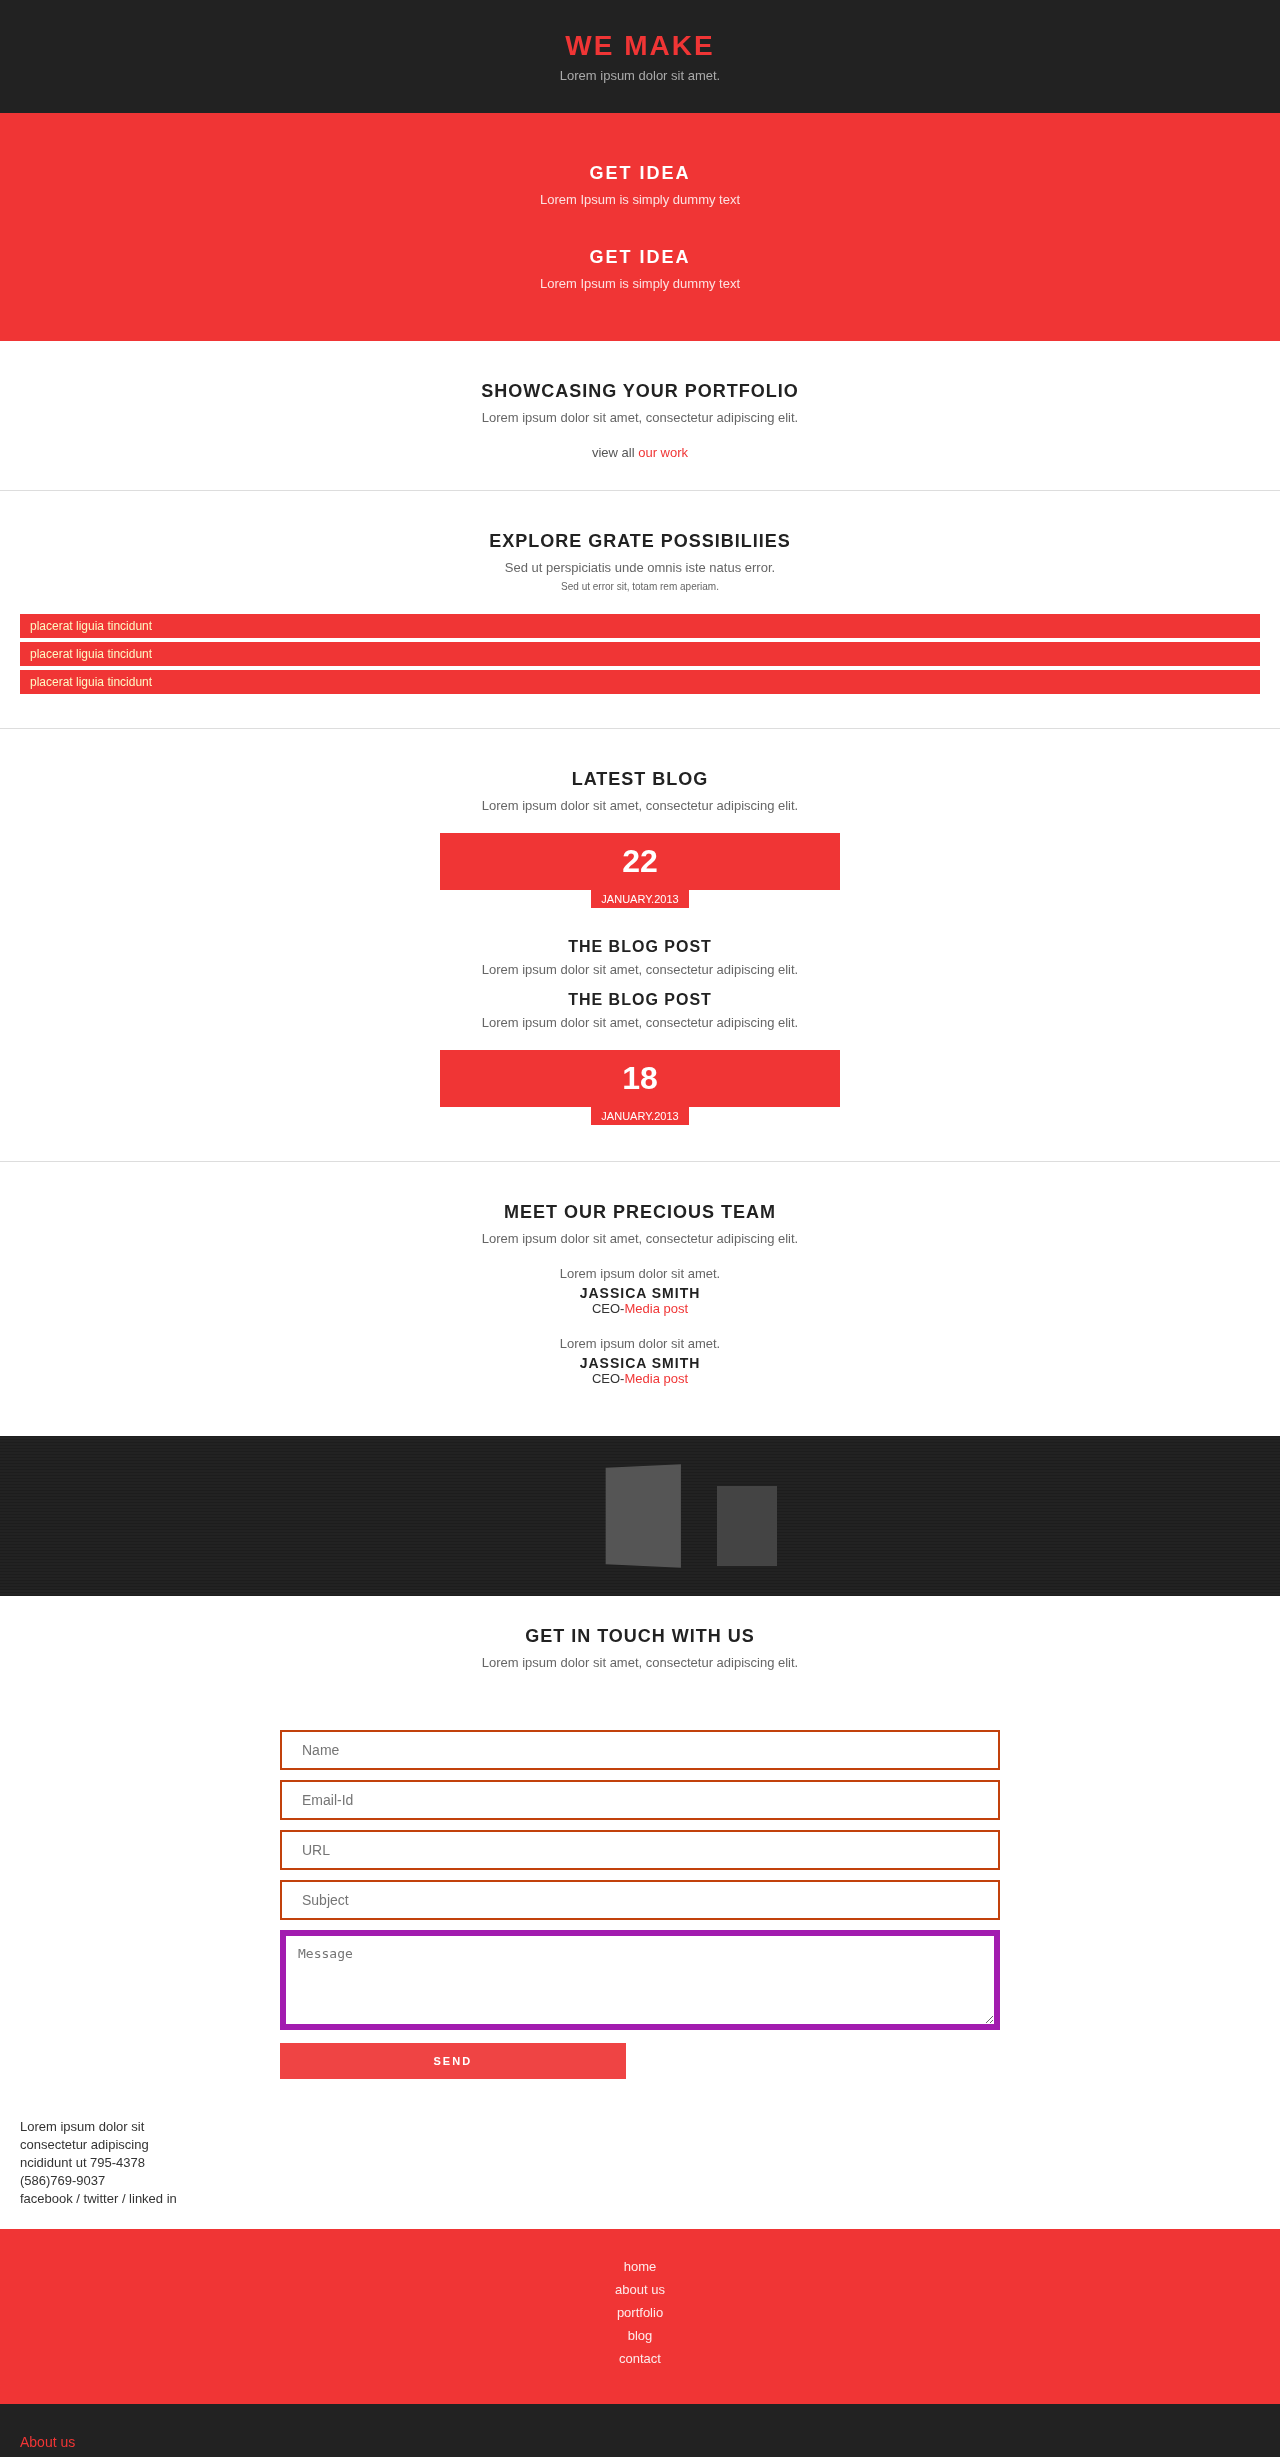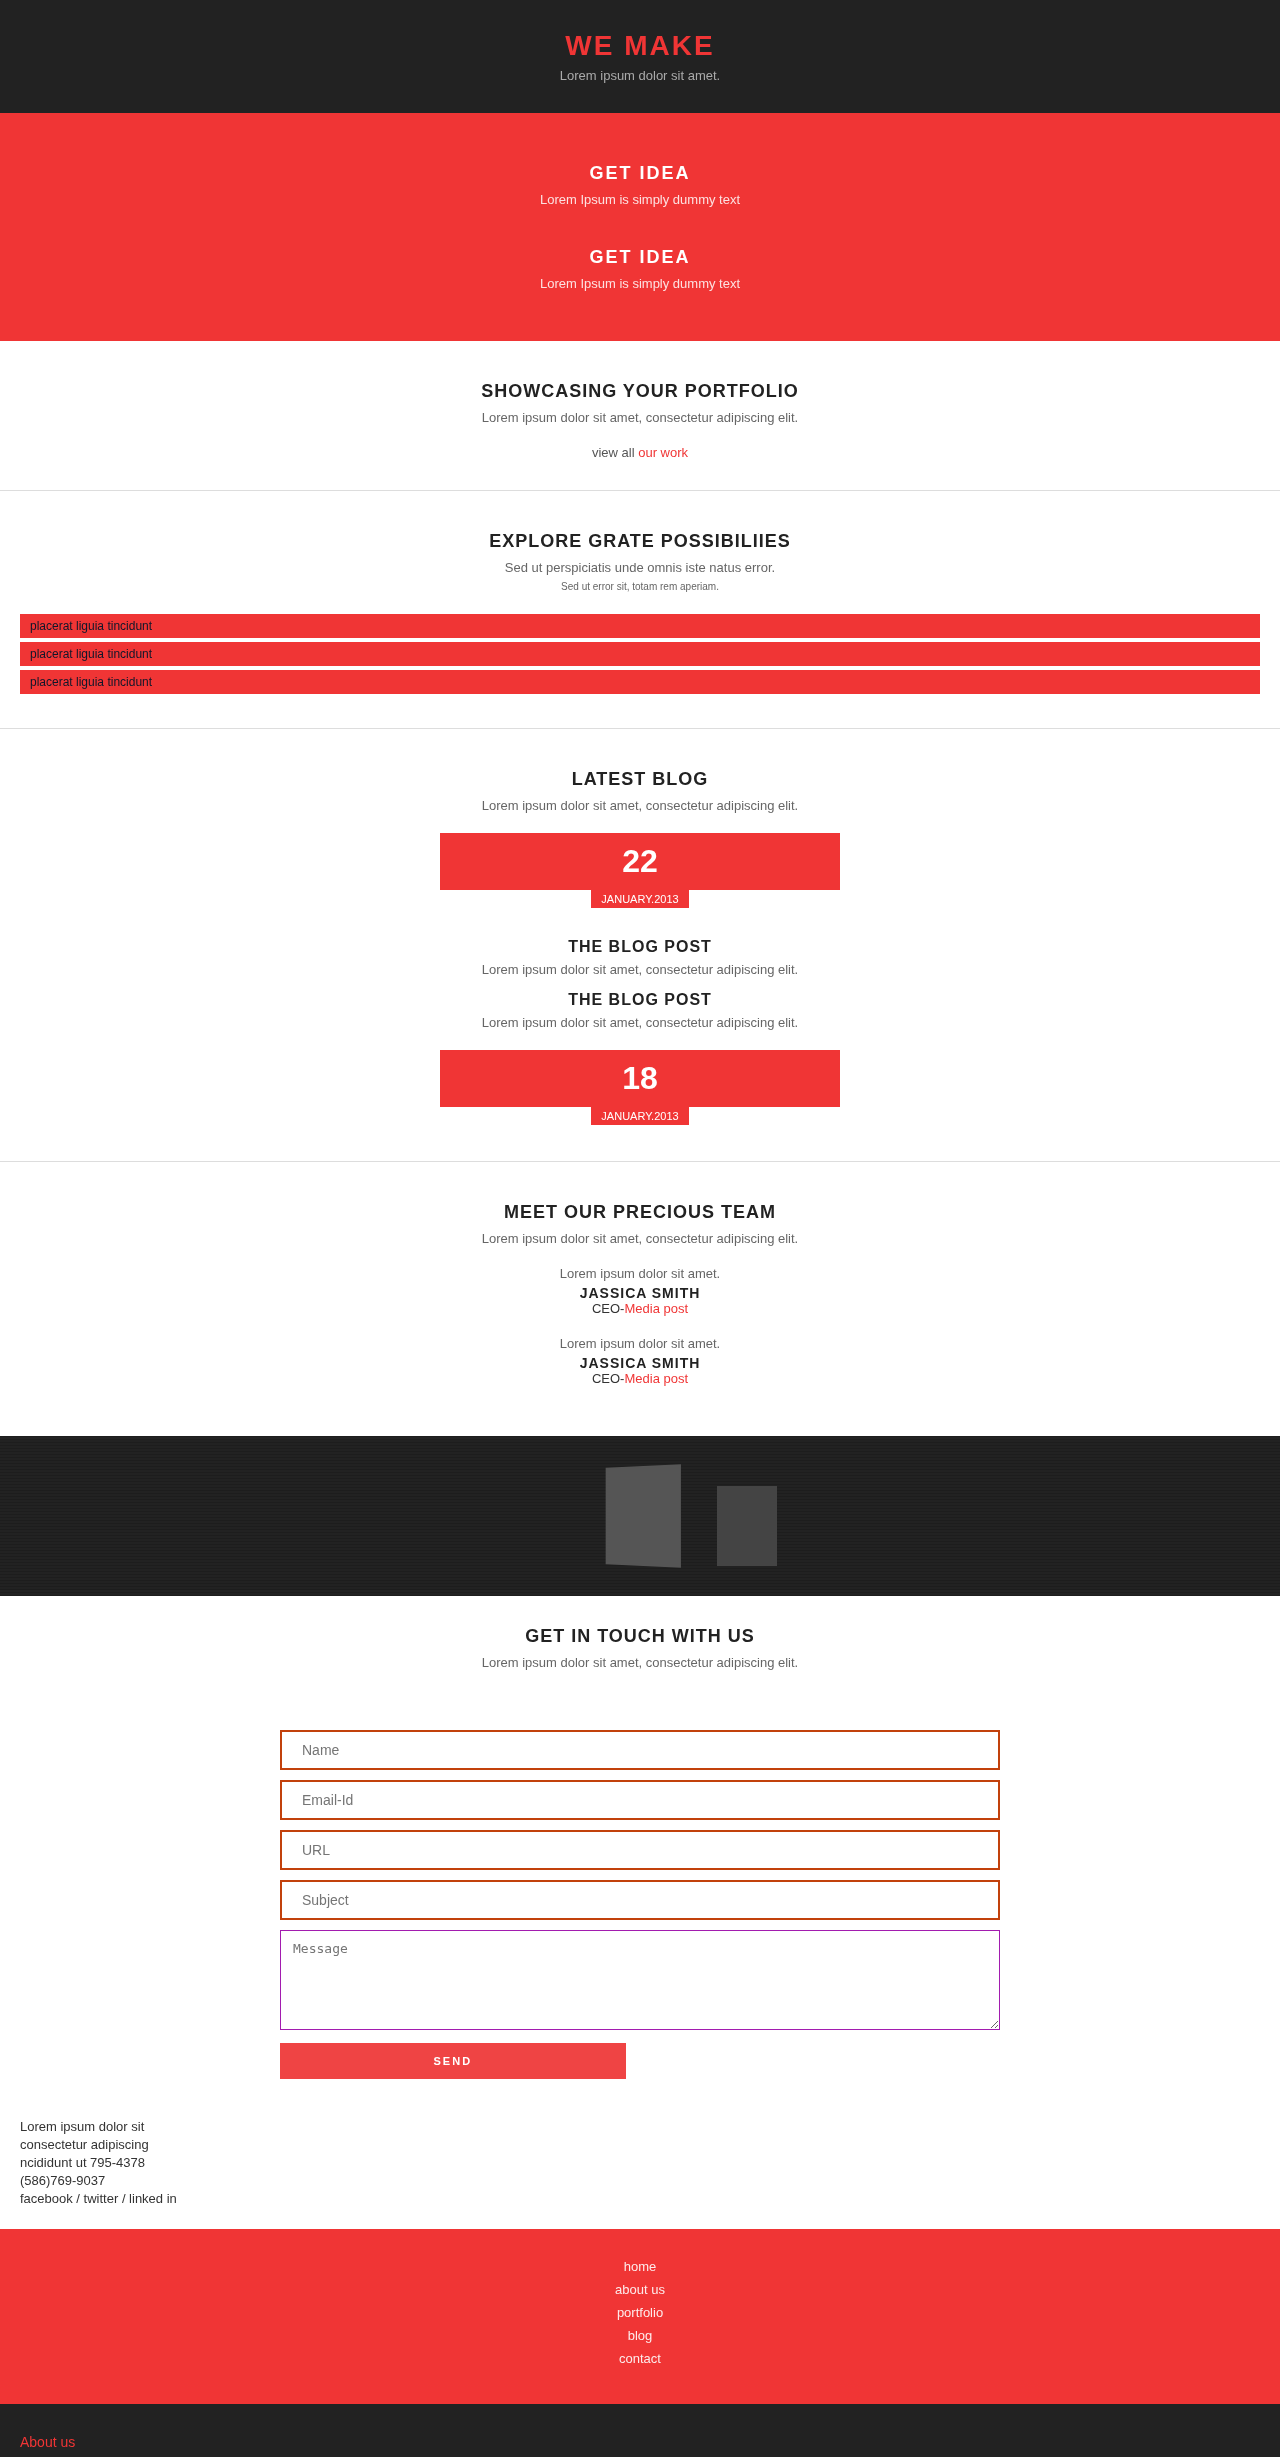--- a/index.html
+++ b/index.html
@@ -97,21 +97,21 @@
       color: #666;
       margin-bottom: 12px;
     }
 
     
     .progress-bars {
       padding: 0 20px 20px;
     }
     .progress-item {
       background: #f03535;
-      color: #0f172a;
+      color: #fef9c3;
       font-size: 12px;
       padding: 5px 10px;
       margin-bottom: 4px;
       width: 100%;
     }
 
     
     .blog-section {
       text-align: center;
       padding: 30px 20px 10px;
@@ -223,21 +223,21 @@
       width: 100%;
       border: 2px solid #c2410c;
       padding: 10px 20px;
       font-size: 14px;
       color: #888;
       margin-bottom: 10px;
       outline: none;
     }
     .form-textarea {
       width: 100%;
-      border: 1px solid #a21caf;
+      border: 6px solid #a21caf;
       padding: 10px 12px;
       font-size: 13px;
       color: #888;
       height: 100px;
       margin-bottom: 10px;
       outline: none;
       resize: vertical;
     }
     .send-btn {
       background: #ef4444;

